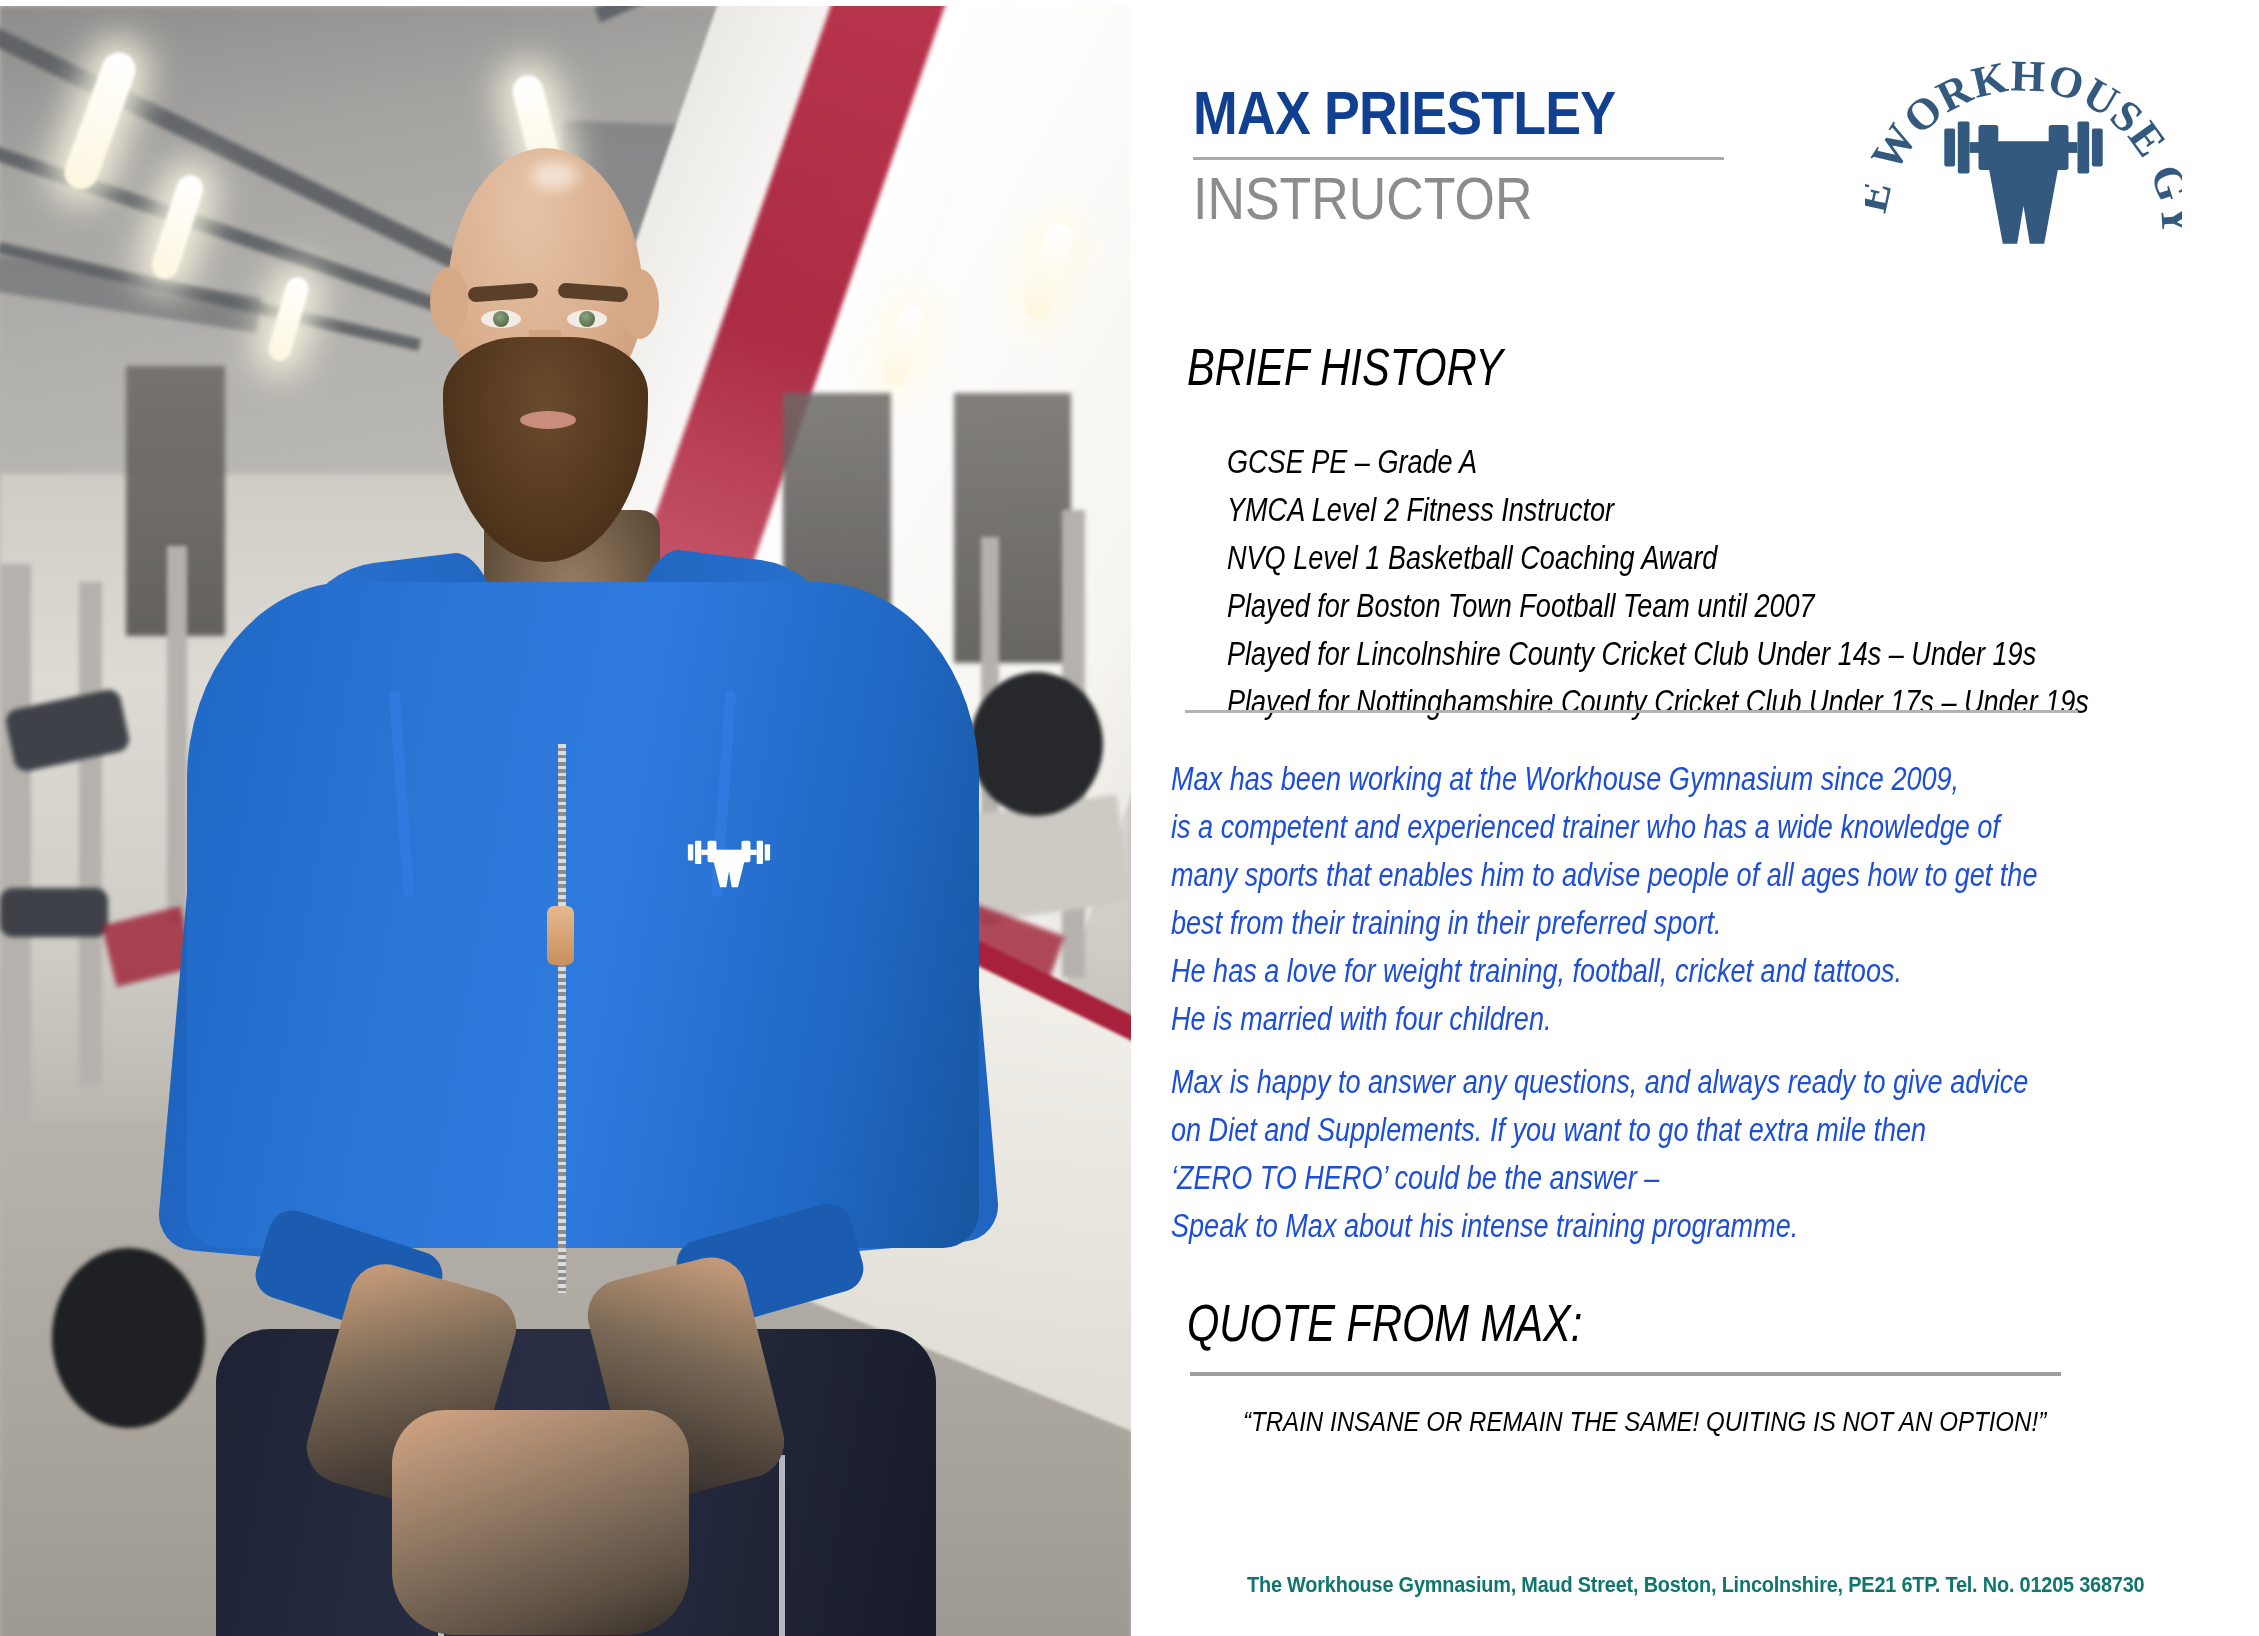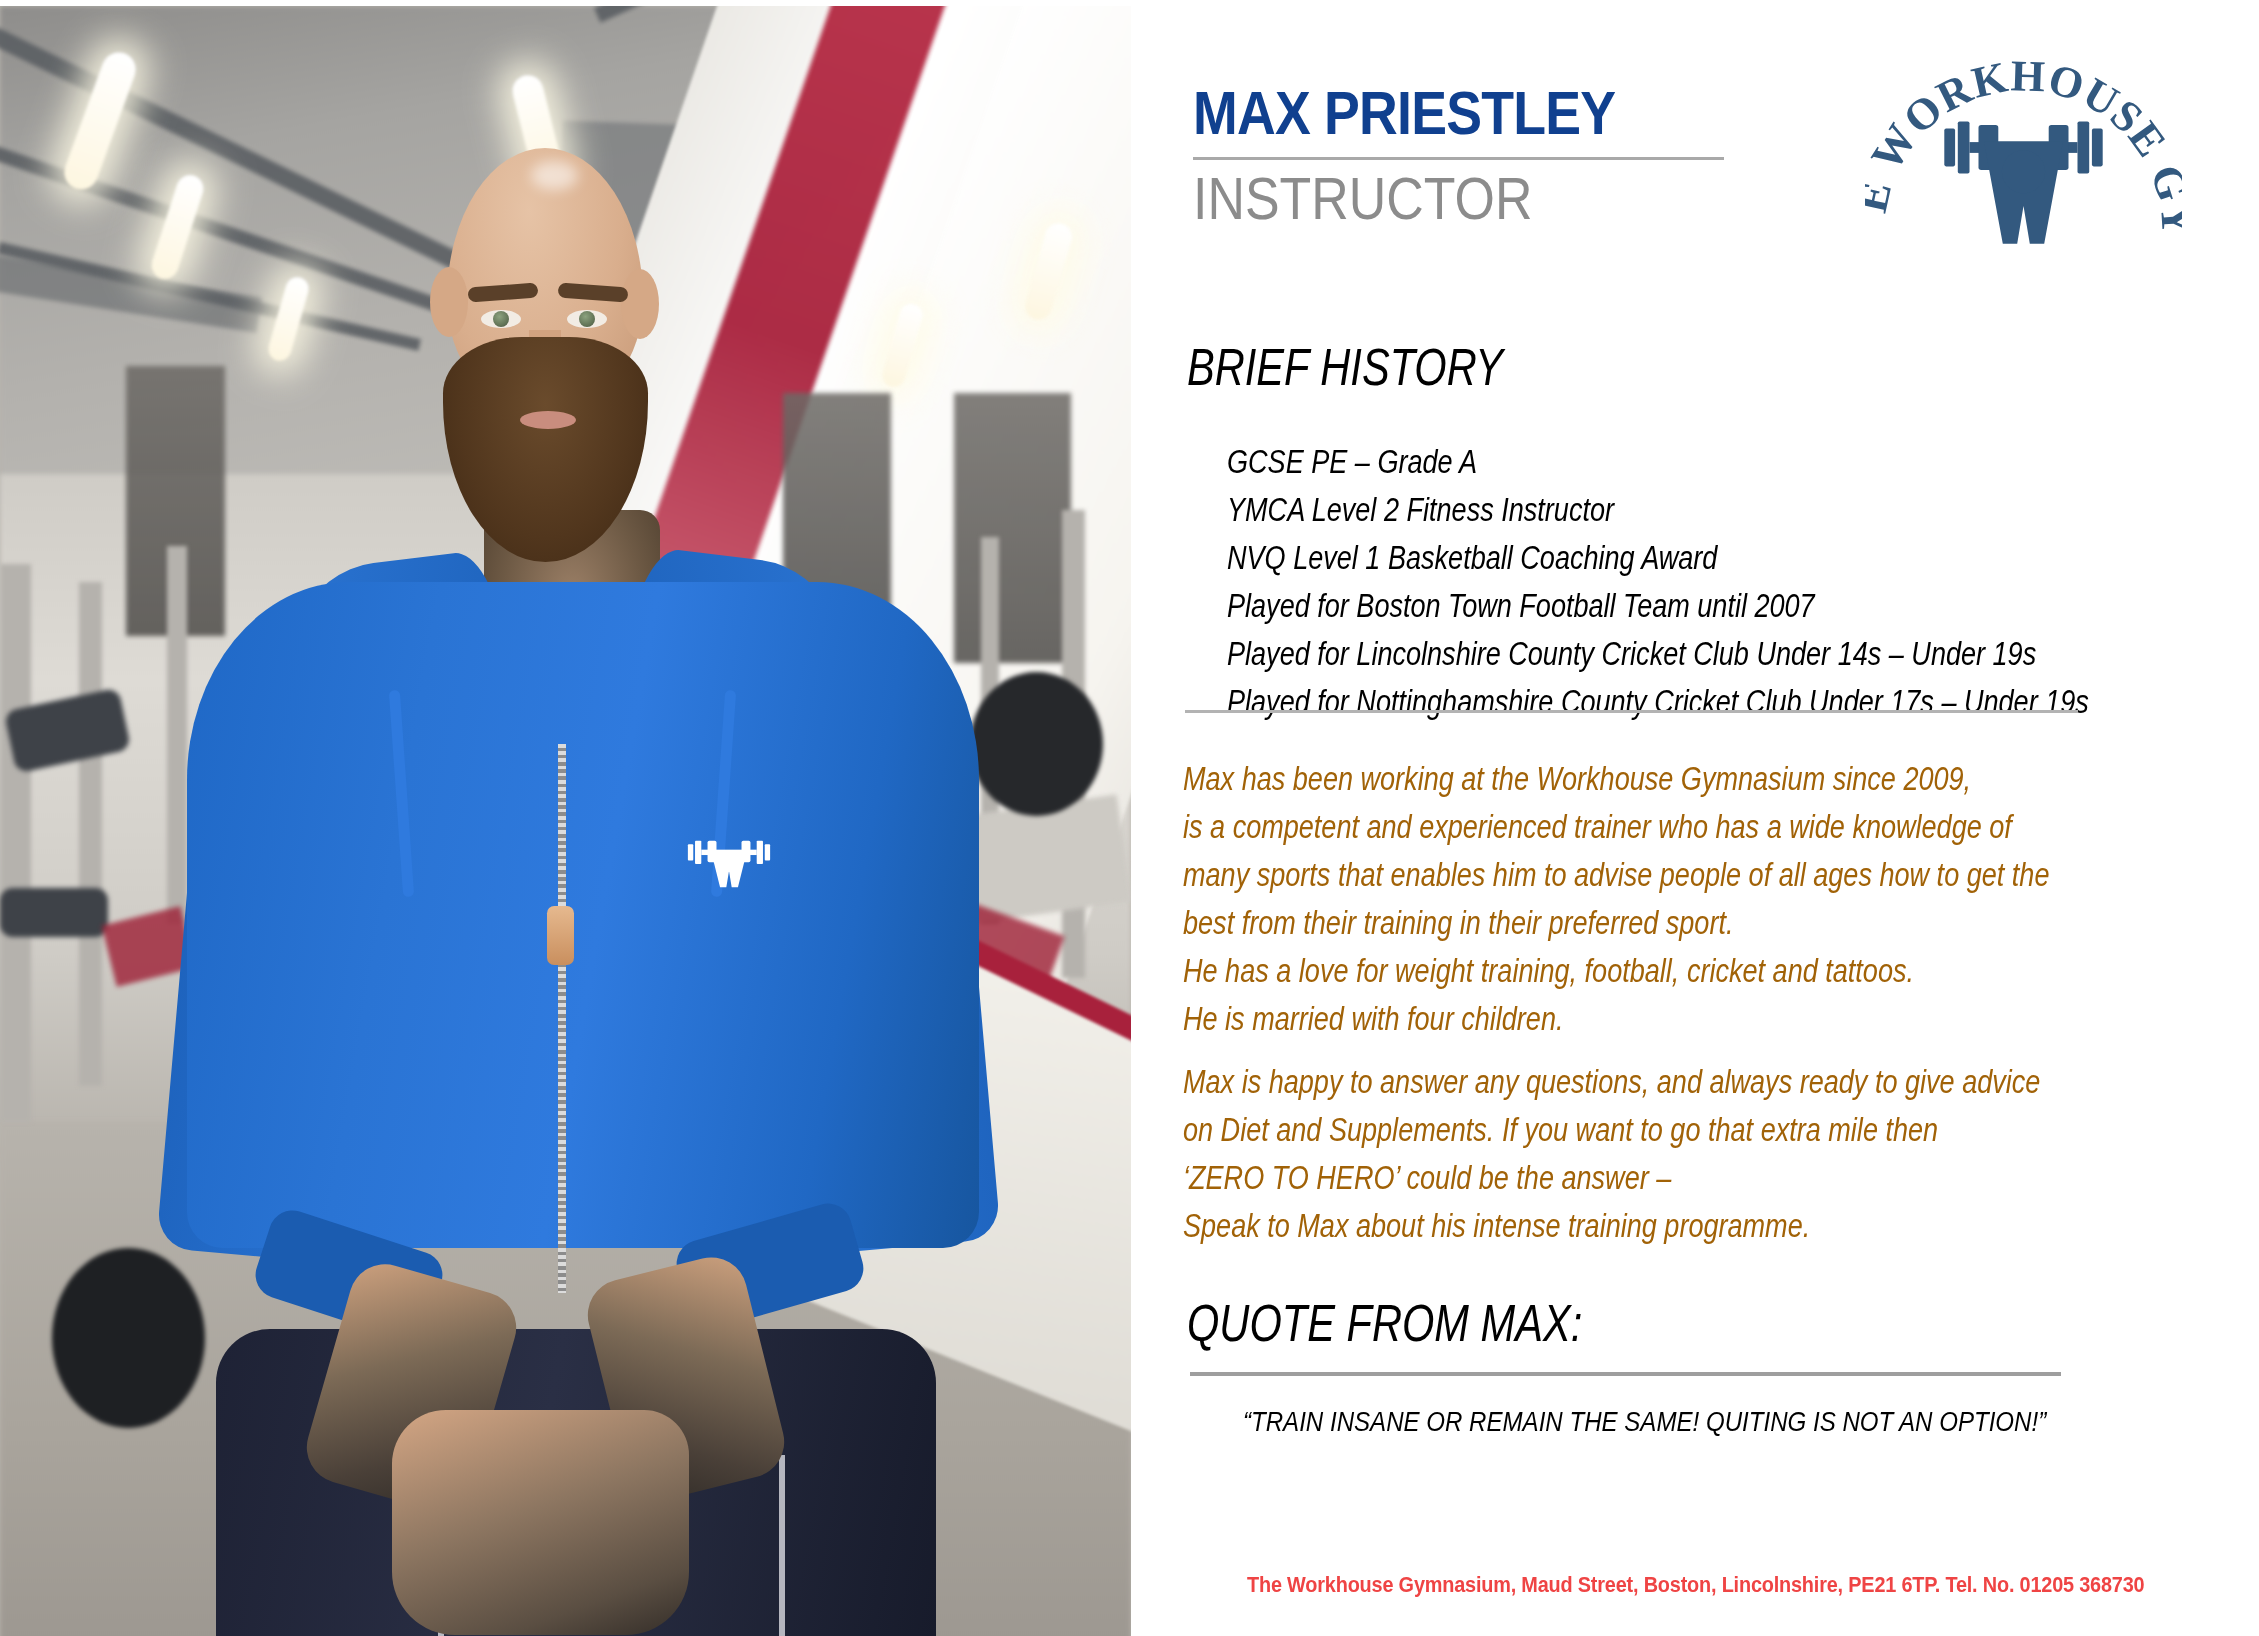--- a/index.html
+++ b/index.html
@@ -254,23 +254,23 @@
     font-family:"Liberation Sans", sans-serif;
     font-style:italic;font-size:33px;color:#000;
     line-height:1;margin:0 0 15px 0;
     transform:scaleX(.82);transform-origin:left center;white-space:nowrap;
   }
   .rule-hist{
     position:absolute;left:54px;top:704px;width:893px;height:2.7px;background:#b3b3b3;
   }
 
   .para{
-    position:absolute;left:52px;width:1062px;
-    font-family:"Liberation Sans", sans-serif;
-    font-style:italic;font-size:33px;color:#a16207;line-height:1;
+    position:absolute;left:40px;width:1062px;
+    font-family:"Liberation Sans", sans-serif;
+    font-style:italic;font-size:33px;color:#1d4ed8;line-height:1;
   }
   .para p{margin:0 0 15px 0;
     transform:scaleX(.82);transform-origin:left center;white-space:nowrap;}
   .para-1{top:756px;}
   .para-2{top:1059px;}
 
   .h-quote{
     position:absolute;left:56px;top:1287px;
     font-family:"Liberation Sans", sans-serif;
     font-style:italic;font-weight:normal;font-size:52px;color:#000;
@@ -281,21 +281,21 @@
   }
   .quote{
     position:absolute;left:112px;top:1402px;
     font-family:"Liberation Sans", sans-serif;
     font-style:italic;font-size:28px;color:#000;line-height:1;
     transform:scaleX(.86);transform-origin:left center;white-space:nowrap;
   }
   .footer{
     position:absolute;left:0;top:1566px;width:1129px;text-align:center;
     font-family:"Liberation Sans", sans-serif;
-    font-weight:bold;font-size:21.6px;color:#ef4444;letter-spacing:-0.2px;
+    font-weight:bold;font-size:21.6px;color:#0f766e;letter-spacing:-0.2px;
   }
   .footer span{display:inline-block;transform:scaleX(.92);}
 </style>
 </head>
 <body>
 
 <div class="page">
 
   <div class="photo">
     <div class="bg-ceiling"></div>

